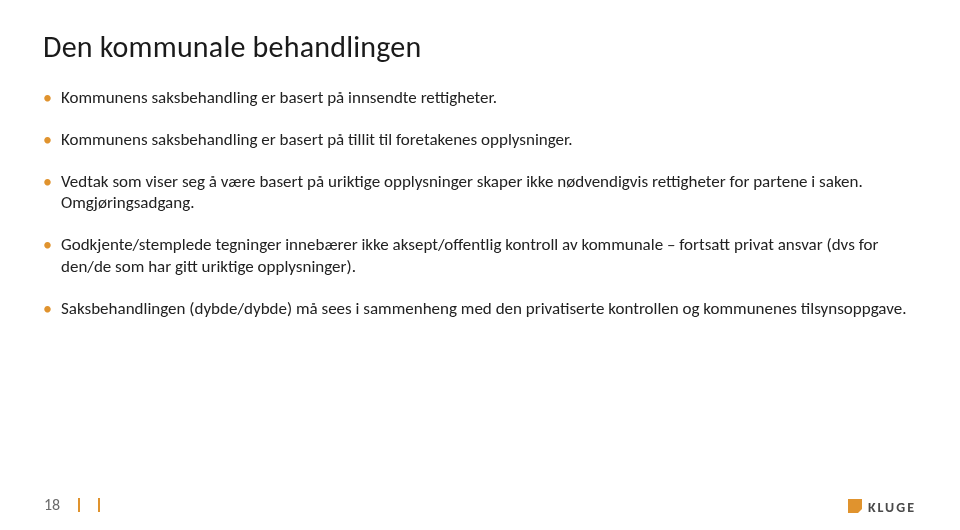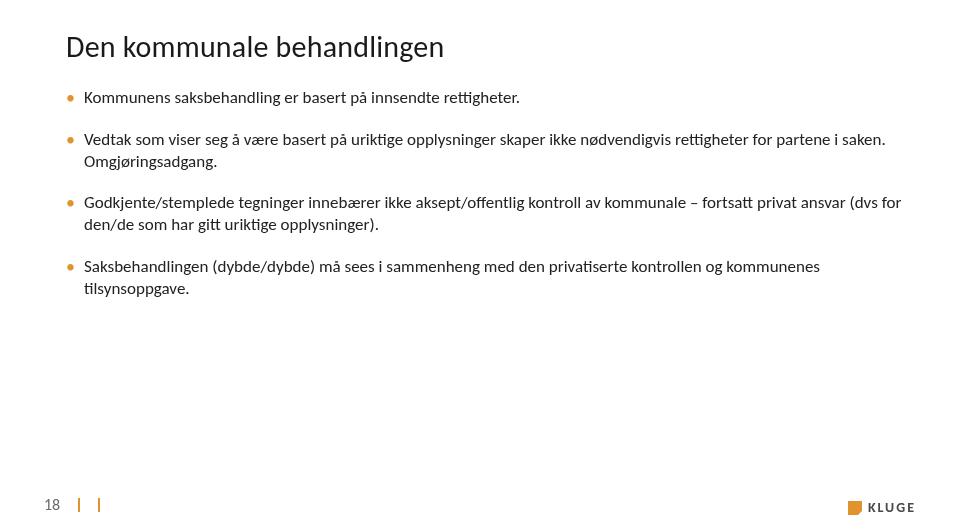--- a/index.html
+++ b/index.html
@@ -1,36 +1,37 @@
 <!DOCTYPE html>
 <html><head>
 <meta charset="utf-8">
 <style>
   * { margin: 0; padding: 0; box-sizing: border-box; }
   html, body { width: 960px; height: 530px; font-family: Calibri, "Segoe UI", Arial, sans-serif; background: #fff; color: #222; }
-  .slide { position: relative; width: 960px; height: 530px; padding: 28px 44px 0 66px; }
+  .slide { position: relative; width: 960px; height: 530px; padding: 28px 44px 0 43px; }
   .title { font-size: 30px; font-weight: 400; color: #1a1a1a; margin-bottom: 22px; letter-spacing: 0.2px; }
   .bullets { list-style: none; }
   .bullets li { position: relative; padding-left: 18px; font-size: 17px; line-height: 1.28; color: #222; margin-bottom: 20px; }
   .bullets li::before { content: "•"; position: absolute; left: 0; top: 0; color: #e0932e; font-size: 18px; line-height: 1.28; }
   .footer { position: absolute; left: 44px; bottom: 16px; display: flex; align-items: center; gap: 18px; }
   .pagenum { font-size: 16px; color: #6a6a6a; }
   .tick { display: inline-block; width: 2px; height: 14px; background: #e0932e; }
-  .logo { position: absolute; right: 44px; bottom: 14px; display: flex; align-items: center; gap: 6px; }
+  .logo { position: absolute; right: 44px; bottom: 14px; display: flex; align-items: flex-start; gap: 6px; }
   .logo-mark { width: 14px; height: 14px; background: #e0932e; position: relative; flex-shrink: 0; }
   .logo-mark::after { content:""; position:absolute; right:-1px; bottom:-1px; width:0; height:0; border-left: 6px solid transparent; border-bottom: 6px solid #fff; }
   .logo-text { font-size: 14px; letter-spacing: 2px; font-weight: 600; color: #4a4a4a; }
 </style>
 </head>
 <body>
 
 <div class="slide">
   <h1 class="title">Den kommunale behandlingen</h1>
   <ul class="bullets">
     <li>Kommunens saksbehandling er basert på innsendte rettigheter.</li>
+    <li>Kommunens saksbehandling er basert på tillit til foretakenes opplysninger.</li>
     <li>Vedtak som viser seg å være basert på uriktige opplysninger skaper ikke nødvendigvis rettigheter for partene i saken. Omgjøringsadgang.</li>
     <li>Godkjente/stemplede tegninger innebærer ikke aksept/offentlig kontroll av kommunale – fortsatt privat ansvar (dvs for den/de som har gitt uriktige opplysninger).</li>
     <li>Saksbehandlingen (dybde/dybde) må sees i sammenheng med den privatiserte kontrollen og kommunenes tilsynsoppgave.</li>
   </ul>
 
   <div class="footer">
     <span class="pagenum">18</span>
     <span class="tick"></span>
     <span class="tick"></span>
   </div>

